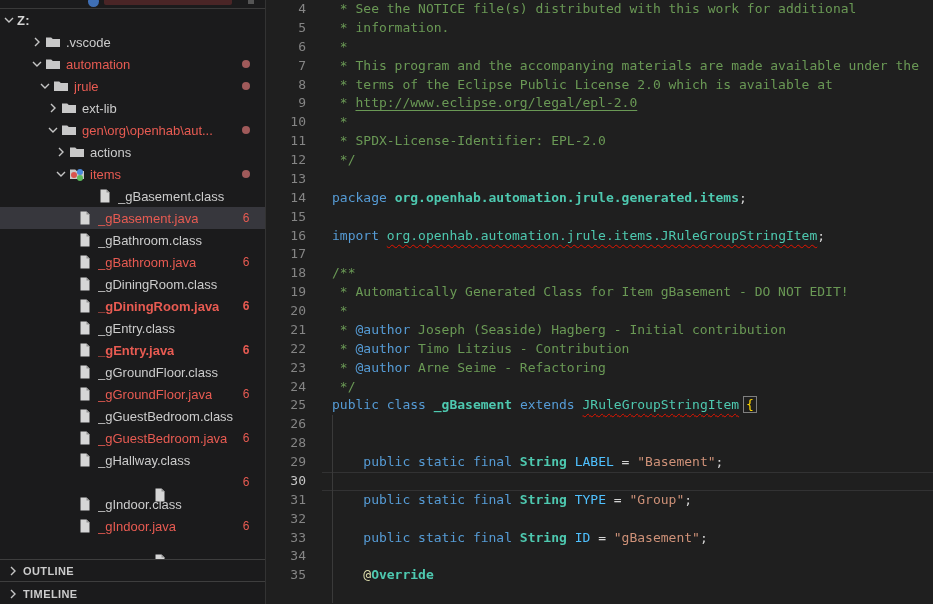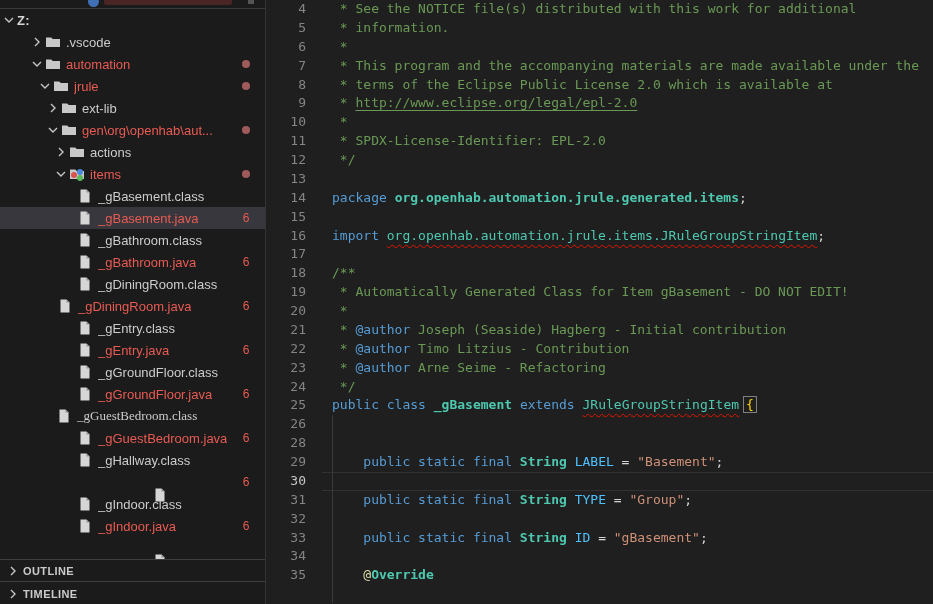--- a/index.html
+++ b/index.html
@@ -143,21 +143,21 @@
             </svg>
           </span>
           <span class="ficon"><svg width="16" height="16" viewBox="0 0 16 16">
               <path d="M1 3.5h5.2L7.8 5H15v8H1z" fill="#c8c8c8"></path>
             </svg><span class="items-dots"><span style="left:2px;top:6px;background:#d9534f"></span><span style="left:8px;top:3px;background:#4a89dc"></span><span style="left:8px;top:9px;background:#5cb85c"></span></span></span>
           <span class="lbl">items</span>
           <span class="badge">
             <span class="dot"></span>
           </span>
         </div>
-        <div class="row" style="padding-left: 60px;">
+        <div class="row" style="padding-left: 60px; margin-left: 20px;">
           <span class="chev"></span>
           <span class="ficon"><svg width="16" height="16" viewBox="0 0 16 16">
               <path d="M3.5 1.5h6l3 3v10h-9z" fill="#d6d6d6"></path>
               <path d="M9.5 1.5l3 3h-3z" fill="#8f8f8f"></path>
             </svg></span>
           <span class="lbl">_gBasement.class</span>
         </div>
         <div class="row err selected" style="padding-left: 60px;">
           <span class="chev"></span>
           <span class="ficon"><svg width="16" height="16" viewBox="0 0 16 16">
@@ -185,38 +185,38 @@
           <span class="badge num">6</span>
         </div>
         <div class="row" style="padding-left: 60px;">
           <span class="chev"></span>
           <span class="ficon"><svg width="16" height="16" viewBox="0 0 16 16">
               <path d="M3.5 1.5h6l3 3v10h-9z" fill="#d6d6d6"></path>
               <path d="M9.5 1.5l3 3h-3z" fill="#8f8f8f"></path>
             </svg></span>
           <span class="lbl">_gDiningRoom.class</span>
         </div>
-        <div class="row err" style="padding-left: 40px;">
+        <div class="row err" style="padding-left: 60px; font-weight: bold;">
           <span class="chev"></span>
           <span class="ficon"><svg width="16" height="16" viewBox="0 0 16 16">
               <path d="M3.5 1.5h6l3 3v10h-9z" fill="#d6d6d6"></path>
               <path d="M9.5 1.5l3 3h-3z" fill="#8f8f8f"></path>
             </svg></span>
           <span class="lbl">_gDiningRoom.java</span>
           <span class="badge num">6</span>
         </div>
         <div class="row" style="padding-left: 60px;">
           <span class="chev"></span>
           <span class="ficon"><svg width="16" height="16" viewBox="0 0 16 16">
               <path d="M3.5 1.5h6l3 3v10h-9z" fill="#d6d6d6"></path>
               <path d="M9.5 1.5l3 3h-3z" fill="#8f8f8f"></path>
             </svg></span>
           <span class="lbl">_gEntry.class</span>
         </div>
-        <div class="row err" style="padding-left: 60px;">
+        <div class="row err" style="padding-left: 60px; font-weight: bold;">
           <span class="chev"></span>
           <span class="ficon"><svg width="16" height="16" viewBox="0 0 16 16">
               <path d="M3.5 1.5h6l3 3v10h-9z" fill="#d6d6d6"></path>
               <path d="M9.5 1.5l3 3h-3z" fill="#8f8f8f"></path>
             </svg></span>
           <span class="lbl">_gEntry.java</span>
           <span class="badge num">6</span>
         </div>
         <div class="row" style="padding-left: 60px;">
           <span class="chev"></span>
@@ -228,21 +228,21 @@
         </div>
         <div class="row err" style="padding-left: 60px;">
           <span class="chev"></span>
           <span class="ficon"><svg width="16" height="16" viewBox="0 0 16 16">
               <path d="M3.5 1.5h6l3 3v10h-9z" fill="#d6d6d6"></path>
               <path d="M9.5 1.5l3 3h-3z" fill="#8f8f8f"></path>
             </svg></span>
           <span class="lbl">_gGroundFloor.java</span>
           <span class="badge num">6</span>
         </div>
-        <div class="row" style="padding-left: 39px; font-family: Liberation Serif, serif;">
+        <div class="row" style="padding-left: 60px;">
           <span class="chev"></span>
           <span class="ficon"><svg width="16" height="16" viewBox="0 0 16 16">
               <path d="M3.5 1.5h6l3 3v10h-9z" fill="#d6d6d6"></path>
               <path d="M9.5 1.5l3 3h-3z" fill="#8f8f8f"></path>
             </svg></span>
           <span class="lbl">_gGuestBedroom.class</span>
         </div>
         <div class="row err" style="padding-left: 60px;">
           <span class="chev"></span>
           <span class="ficon"><svg width="16" height="16" viewBox="0 0 16 16">

